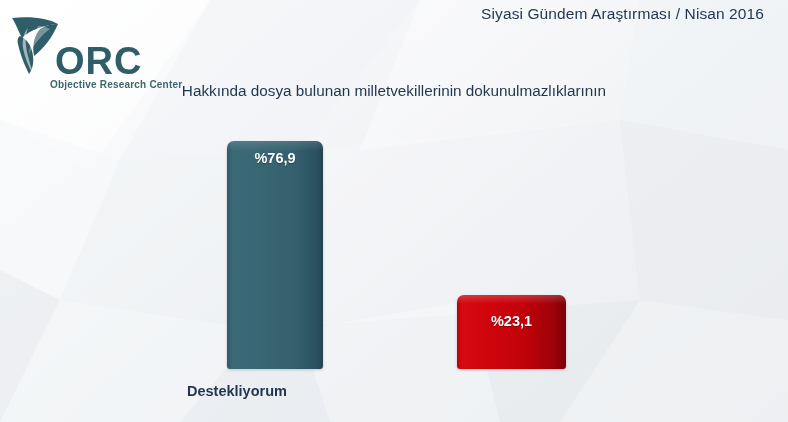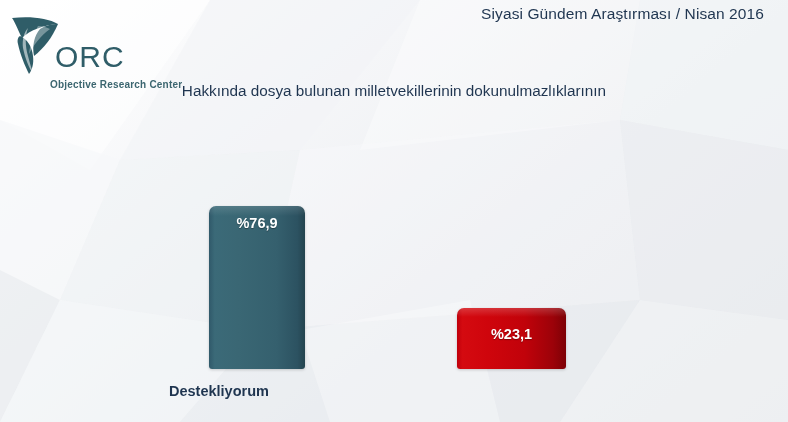--- a/index.html
+++ b/index.html
@@ -52,22 +52,22 @@
   }
   .logo-mark {
     position: absolute;
     left: 0;
     top: 0;
   }
   .logo-word {
     position: absolute;
     left: 47px;
     top: 26px;
-    font-size: 30px;
-    font-weight: normal;
+    font-size: 38px;
+    font-weight: bold;
     color: #2f5d68;
     letter-spacing: 1px;
     line-height: 1;
   }
   .logo-tag {
     position: absolute;
     left: 42px;
     top: 63px;
     font-size: 10px;
     font-weight: bold;
@@ -128,23 +128,23 @@
     width: calc(100% + 80px);
     bottom: -30px;
     font-size: 14.5px;
     font-weight: bold;
     color: #1f3550;
     white-space: nowrap;
   }
 
   
   #bar-0 {
-    left: 209px;
+    left: 227px;
     width: 96px;
-    height: 163px;
+    height: 228px;
   }
   #bar-0 .bar-body {
     background:
       linear-gradient(to right,
         #30596a 0%,
         #3b6a78 6%,
         #3a6774 30%,
         #35606e 70%,
         #2c5261 92%,
         #24444f 100%);
@@ -157,21 +157,21 @@
     width: 100%;
     height: 10px;
     border-radius: 7px 7px 0 0;
     background: linear-gradient(to bottom, rgba(255,255,255,0.13), rgba(255,255,255,0));
   }
 
   
   #bar-1 {
     left: 457px;
     width: 109px;
-    height: 61px;
+    height: 74px;
   }
   #bar-1 .bar-body {
     background:
       linear-gradient(to right,
         #c0000b 0%,
         #d40a10 5%,
         #cf050c 28%,
         #c1020a 62%,
         #9c0209 88%,
         #7d0106 100%);

